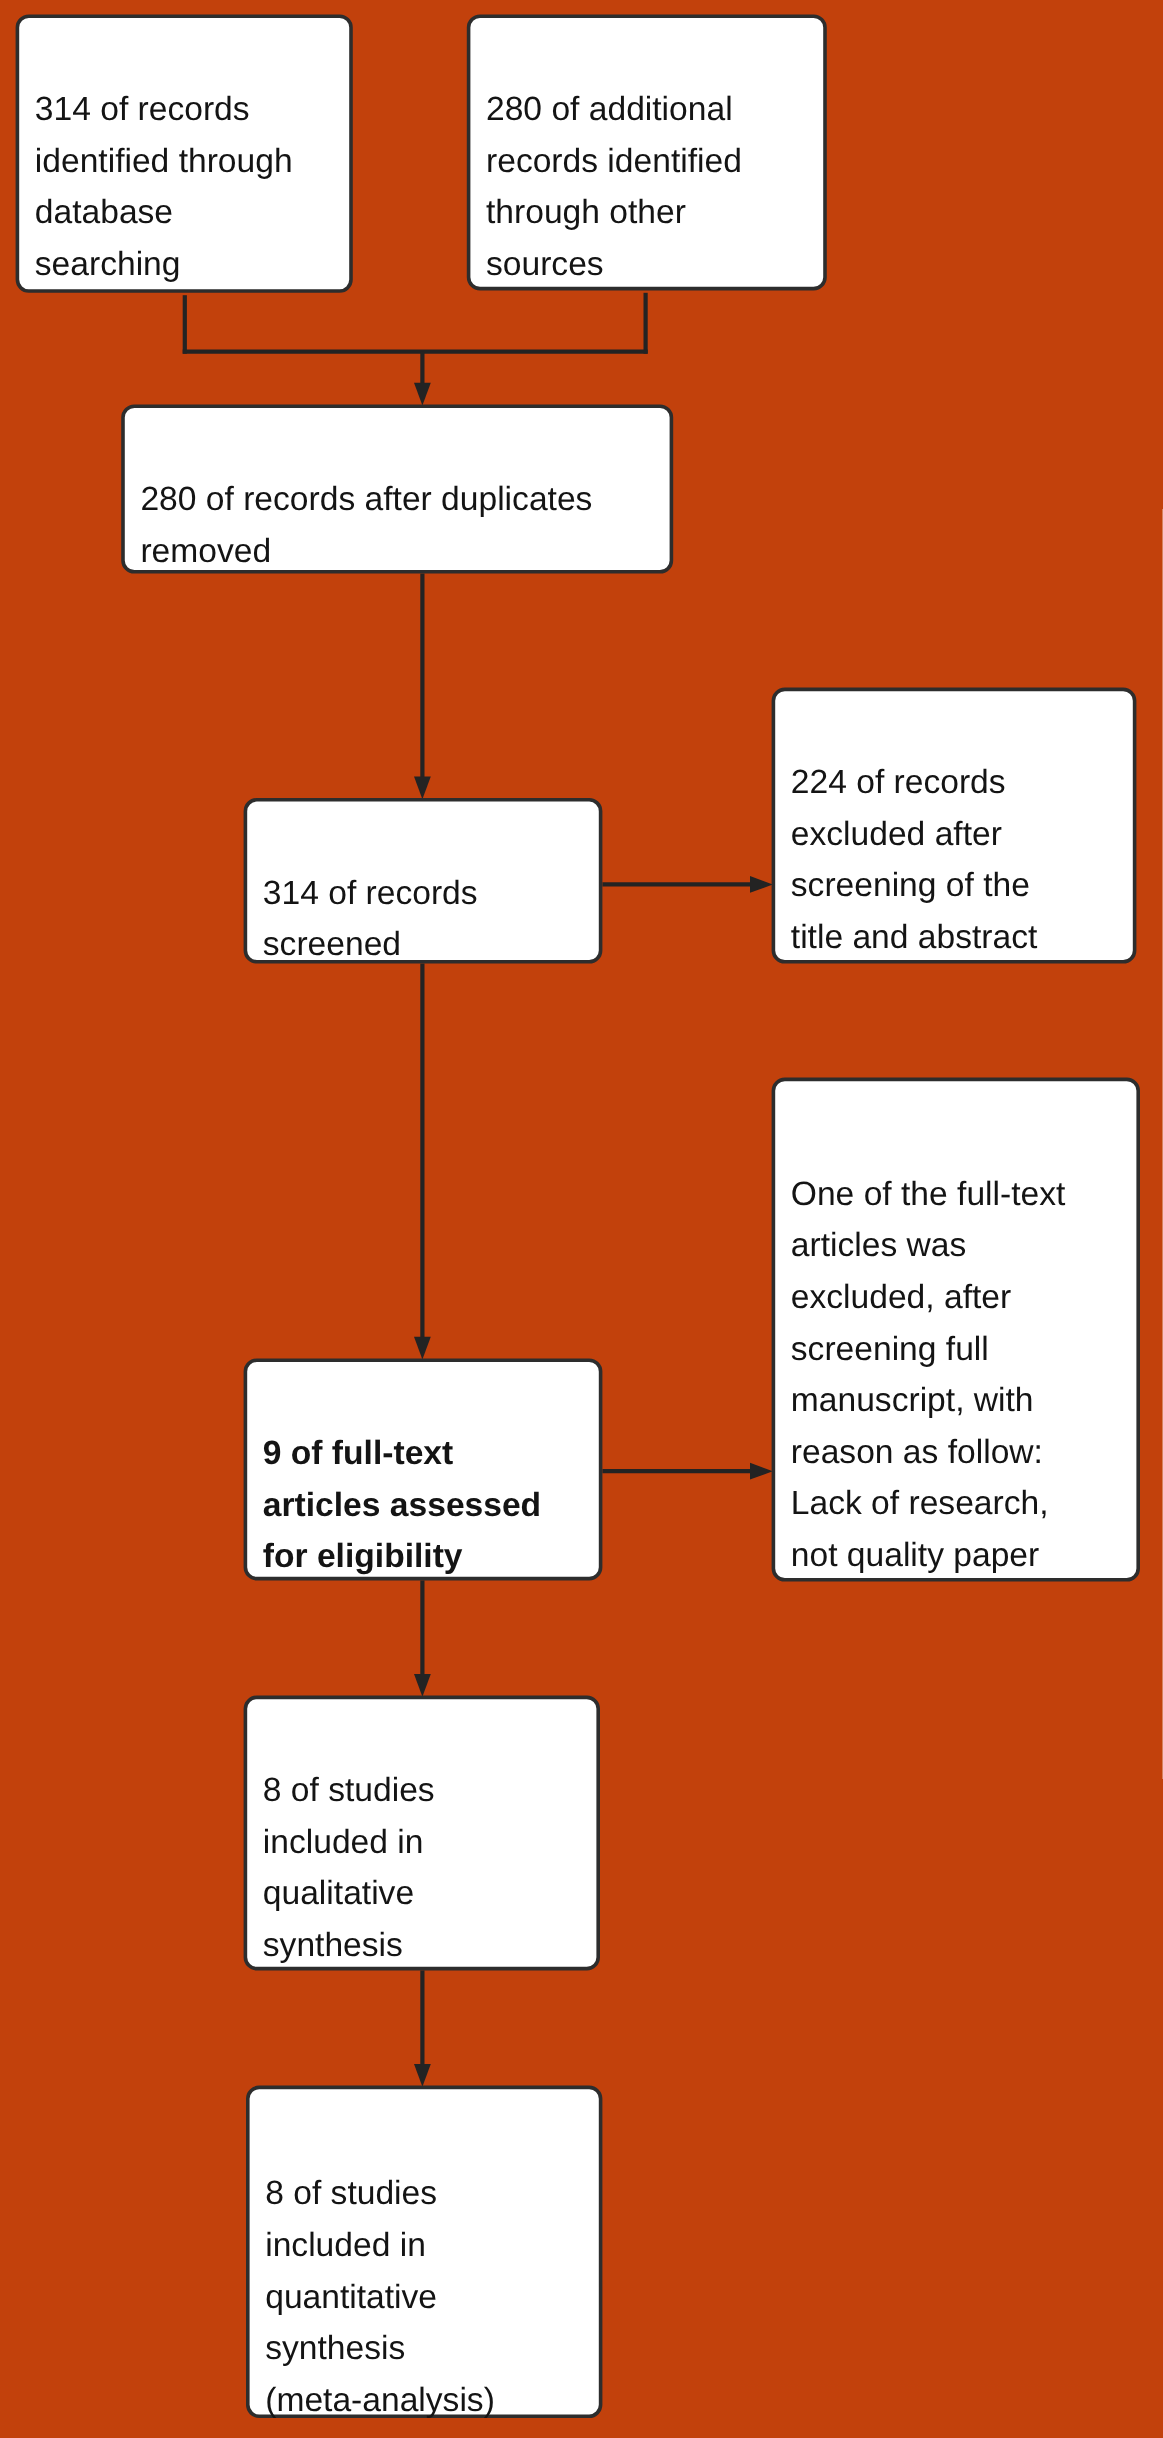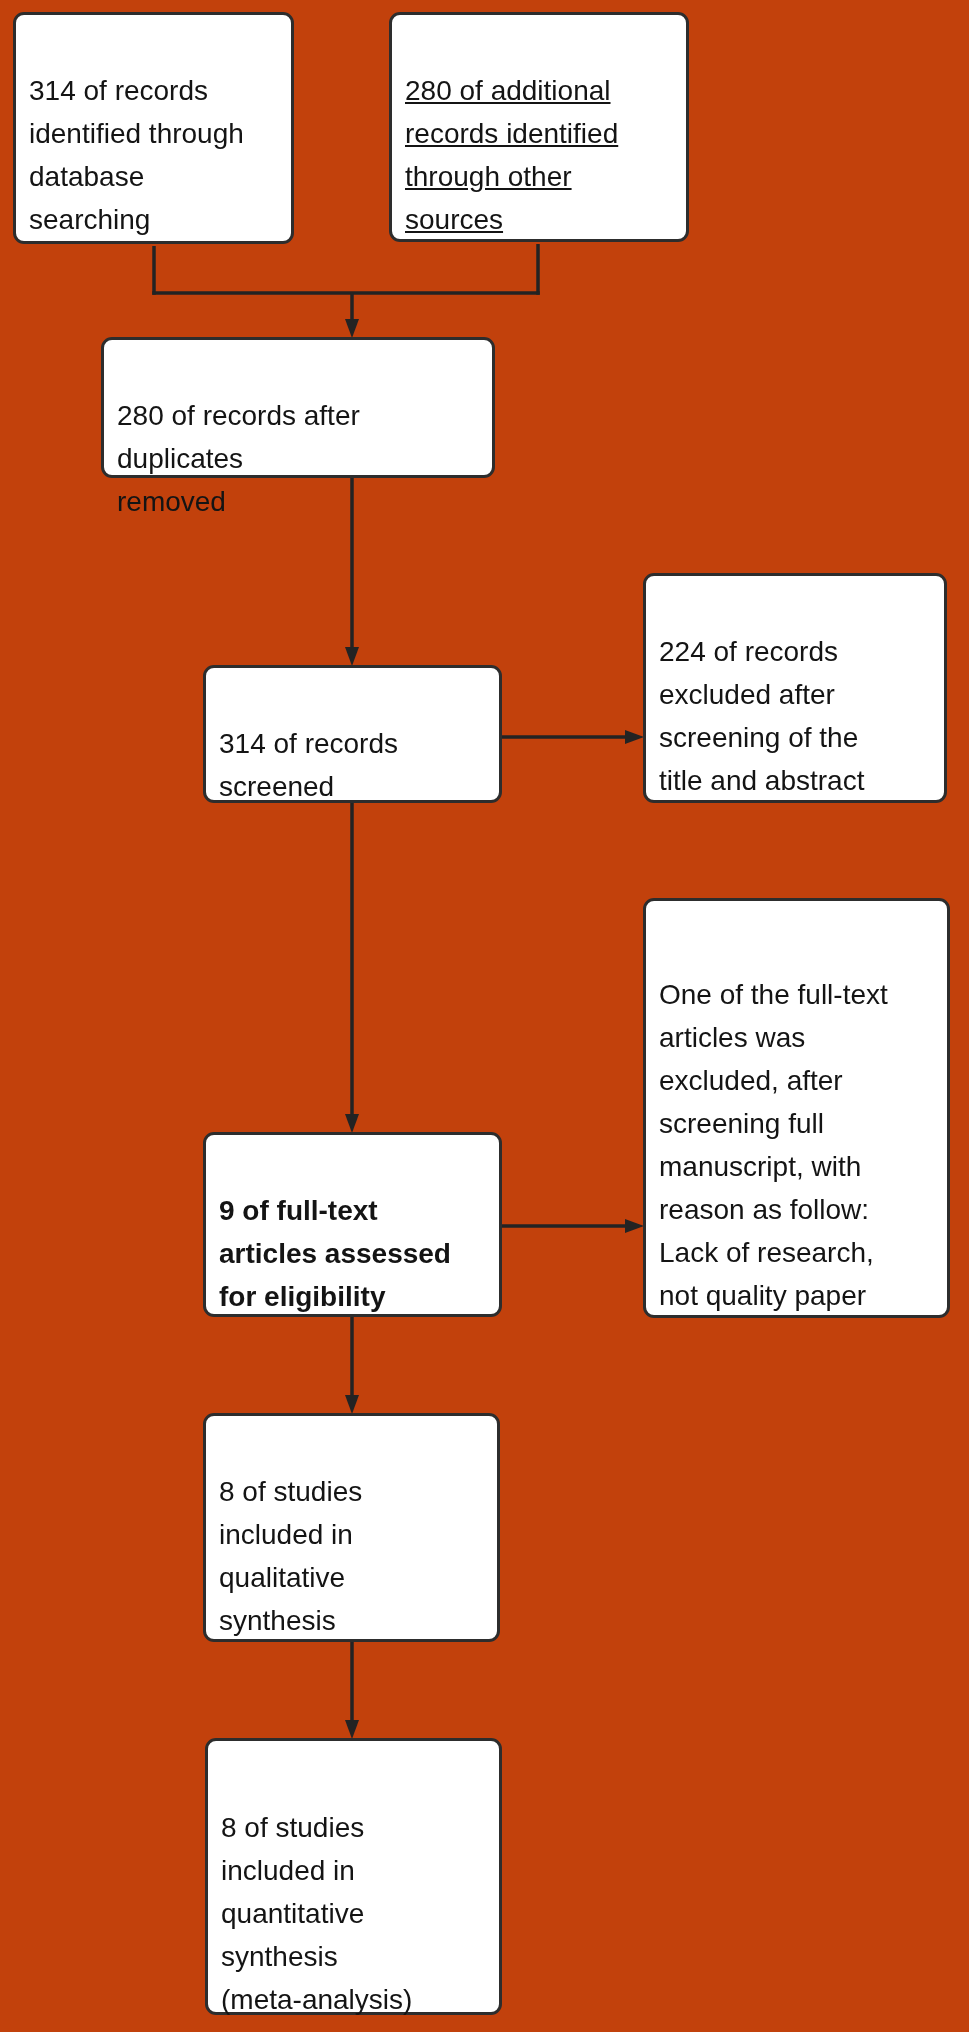--- a/index.html
+++ b/index.html
@@ -29,22 +29,22 @@
     background: #ffffff;
     border: 3.5px solid #2d2d2d;
     border-radius: 11px;
     color: #141414;
     font-size: 28px;
     line-height: 43px;
     padding: 11px 13px;
     white-space: pre-line;
   }
   .node-db-search          { left: 13px;  top: 12px;   width: 281px; height: 232px; }
-  .node-other-sources      { left: 389px; top: 12px;   width: 300px; height: 230px; text-decoration: underline; }
-  .node-duplicates-removed { left: 101px; top: 337px;  width: 394px; height: 141px; }
+  .node-other-sources      { left: 389px; top: 12px;   width: 300px; height: 230px; }
+  .node-duplicates-removed { left: 101px; top: 337px;  width: 460px; height: 141px; }
   .node-screened           { left: 203px; top: 665px;  width: 299px; height: 138px; }
   .node-excluded-screening { left: 643px; top: 573px;  width: 304px; height: 230px; }
   .node-fulltext-assessed  { left: 203px; top: 1132px; width: 299px; height: 185px; font-weight: bold; }
   .node-fulltext-excluded  { left: 643px; top: 898px;  width: 307px; height: 420px; padding-top: 29px; }
   .node-qualitative        { left: 203px; top: 1413px; width: 297px; height: 229px; }
   .node-quantitative       { left: 205px; top: 1738px; width: 297px; height: 277px; padding-top: 22px; }
 </style>
 </head>
 <body>
 

